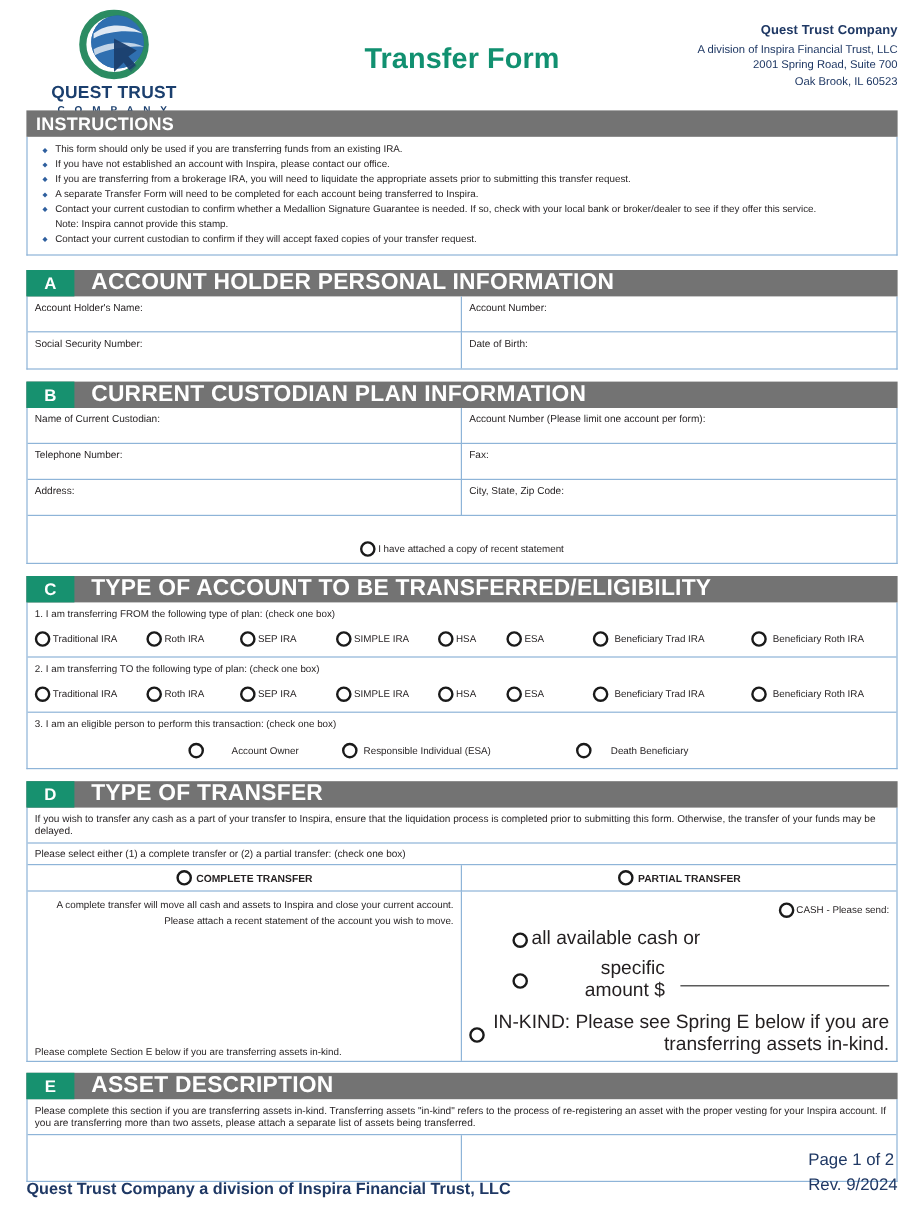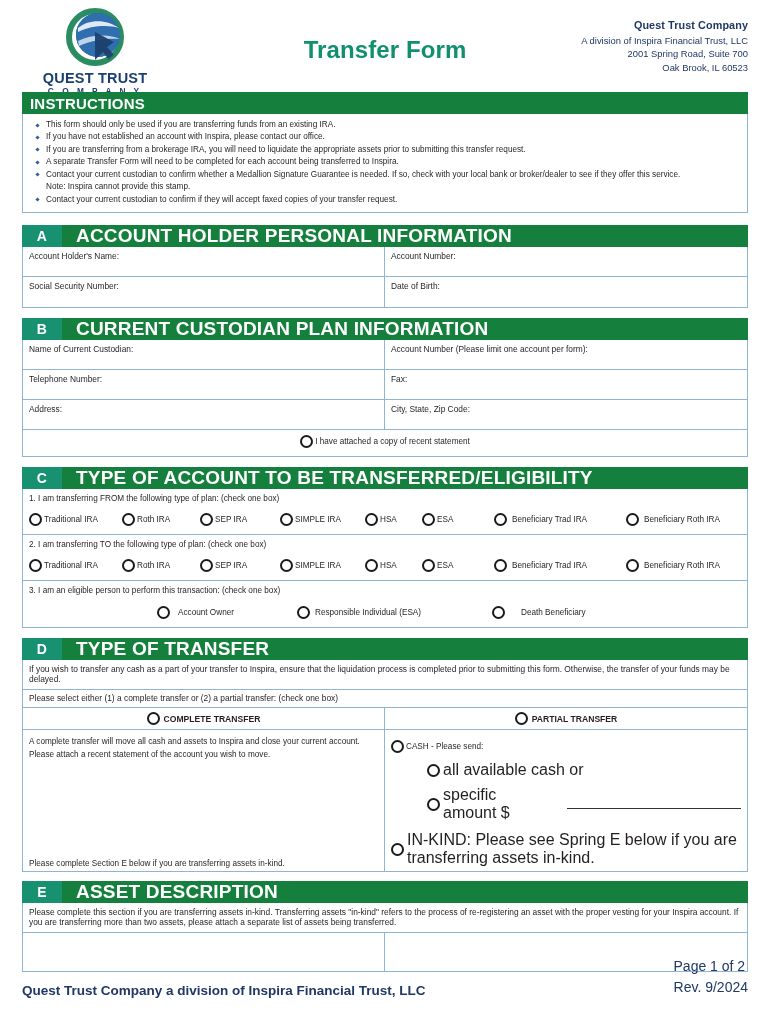--- a/index.html
+++ b/index.html
@@ -38,21 +38,21 @@
     font-family:"Liberation Sans", sans-serif; letter-spacing:0.1px;
   }
   .addr-block {
     position:absolute; right:22px; top:18px; text-align:right;
     color:#1f3864; font-size:9.4px; line-height:1.45;
   }
   .addr-name { font-weight:bold; font-size:10.8px; letter-spacing:0.1px; }
 
   
   .bar {
-    background:#15803d; color:#ffffff; height:22px;
+    background:#737373; color:#ffffff; height:22px;
     display:flex; align-items:center; position:relative;
     font-weight:bold; letter-spacing:0.2px;
   }
   .bar-plain { padding-left:8px; font-size:15px; }
   .bar .letter {
     width:40px; height:22px; background:#17916f; color:#ffffff;
     display:flex; align-items:center; justify-content:center;
     font-size:14px; font-weight:bold; flex:0 0 40px;
   }
   .bar .bar-text { padding-left:14px; font-size:19px; }
@@ -88,32 +88,32 @@
     display:inline-block; width:13px; height:13px; border:2.2px solid #1a1a1a;
     border-radius:50%; vertical-align:middle; flex:0 0 13px;
   }
   .ropt { display:inline-flex; align-items:center; gap:2px; vertical-align:middle; }
   .ropt .lbl { font-size:8.2px; white-space:nowrap; }
 
   .sec-note { font-size:8.2px; line-height:1.5; padding:4px 6px; }
   .plan-row { display:flex; align-items:center; padding:3px 6px 6px 6px; }
   .plan-row .ropt { margin-right:0; }
 
-  .center-row { display:flex; align-items:center; justify-content:center; padding:5px 0; }
+  .center-row { display:flex; align-items:center; justify-content:center; padding:5px 0;margin-top:16px; }
 
   .elig-row { display:flex; align-items:center; padding:4px 0 6px 0; }
 
   .xfer-head { display:flex; }
   .xfer-head > div {
     width:50%; display:flex; align-items:center; justify-content:center;
     gap:4px; padding:4px 0; border-bottom:1px solid #8eb4d8;
     font-size:8.6px; font-weight:bold;
   }
   .xfer-head > div:first-child { border-right:1px solid #8eb4d8; }
-  .xfer-body { display:flex; }
+  .xfer-body { display:flex;text-align:right; }
   .xfer-body > div { width:50%; padding:6px 6px 4px 6px; min-height:98px; position:relative; }
   .xfer-body > div:first-child { border-right:1px solid #8eb4d8; }
   .xfer-body p { margin:0; font-size:8.2px; line-height:1.5; }
   .bottom-note { position:absolute; left:6px; bottom:3px; font-size:8.2px; }
   .sub-opt { display:flex; align-items:center; gap:3px; margin:7px 0 0 36px; }
   .amt-line { display:inline-block; width:195px; border-bottom:1px solid #333; margin-left:10px; height:9px; }
 
   .empty-row { display:flex; }
   .empty-row > div { width:50%; height:38px; }
   .empty-row > div:first-child { border-right:1px solid #8eb4d8; }
@@ -311,21 +311,21 @@
               <span class="lbl">Beneficiary Roth IRA</span>
             </span>
           </div>
         </div>
       </div>
 
       <div class="row">
         <div class="cell cfull" style="padding:0;min-height:46px">
           <div class="sec-note">3. I am an eligible person to perform this transaction: (check one box)</div>
           <div class="elig-row">
-            <span class="ropt" style="margin-left:134px;gap:8px;width:140px">
+            <span class="ropt" style="margin-left:134px;gap:23px;width:128px">
               <span class="radio"></span>
               <span class="lbl">Account Owner</span>
             </span>
             <span class="ropt" style="gap:5px;width:195px">
               <span class="radio"></span>
               <span class="lbl">Responsible Individual (ESA)</span>
             </span>
             <span class="ropt" style="gap:16px">
               <span class="radio"></span>
               <span class="lbl">Death Beneficiary</span>

